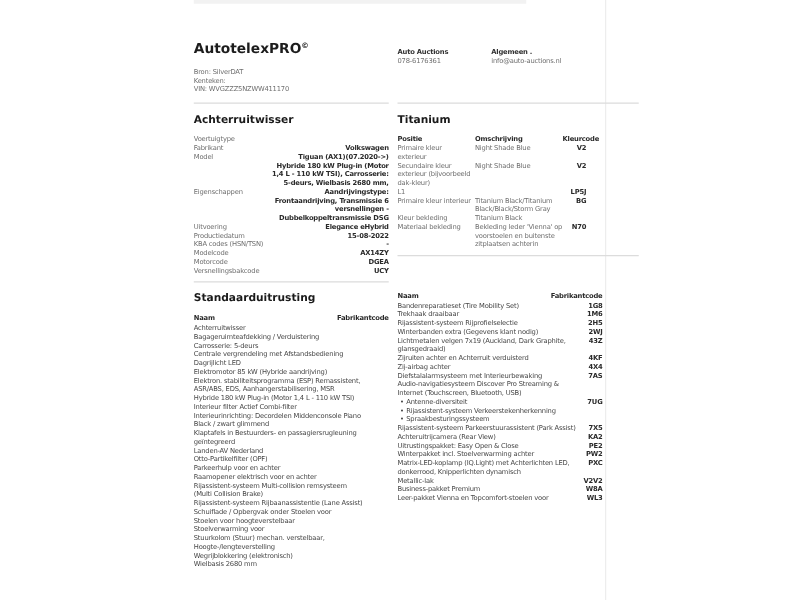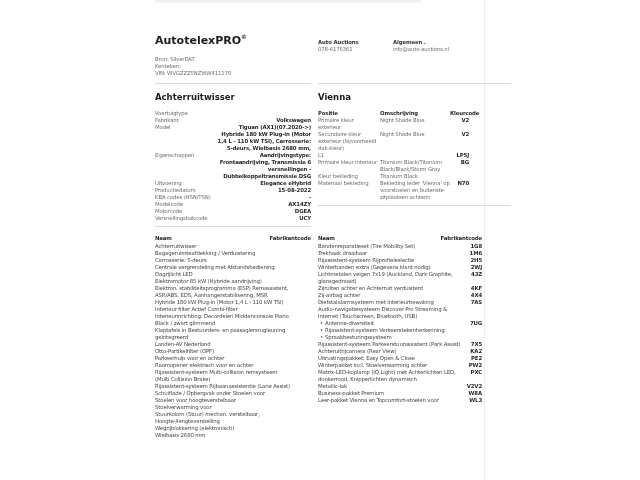--- a/index.html
+++ b/index.html
@@ -134,21 +134,21 @@
           </div>
           <div class="kv-row">
             <span class="kv-label">Versnellingsbakcode</span>
             <span class="kv-value">UCY</span>
           </div>
         </div>
       <div class="hr"></div>
     </div>
 
     <div class="scell">
-      <div class="section-title">Vienna</div>
+      <div class="section-title">Titanium</div>
       <div class="color-table">
         <div class="color-head">
           <span class="c-pos">Positie</span>
           <span class="c-oms">Omschrijving</span>
           <span class="c-code">Kleurcode</span>
         </div>
         <div id="kl-rows">
             <div class="color-row">
               <span class="c-pos">Primaire kleur exterieur</span>
               <span class="c-oms">Night Shade Blue</span>
@@ -178,20 +178,21 @@
               <span class="c-pos">Materiaal bekleding</span>
               <span class="c-oms">Bekleding leder 'Vienna' op voorstoelen en buitenste zitplaatsen achterin</span>
               <span class="c-code">N70</span>
             </div>
           </div>
       </div>
       <div class="hr"></div>
     </div>
 
     <div class="scell">
+      <div class="section-title">Standaarduitrusting</div>
       <div class="equip-head">
         <span class="en">Naam</span>
         <span class="ec">Fabrikantcode</span>
       </div>
       <div class="equip-list" id="std-list">
           <div class="equip-row">
             <span class="e-name">Achterruitwisser</span>
             <span class="e-code"></span>
           </div>
           <div class="equip-row">

